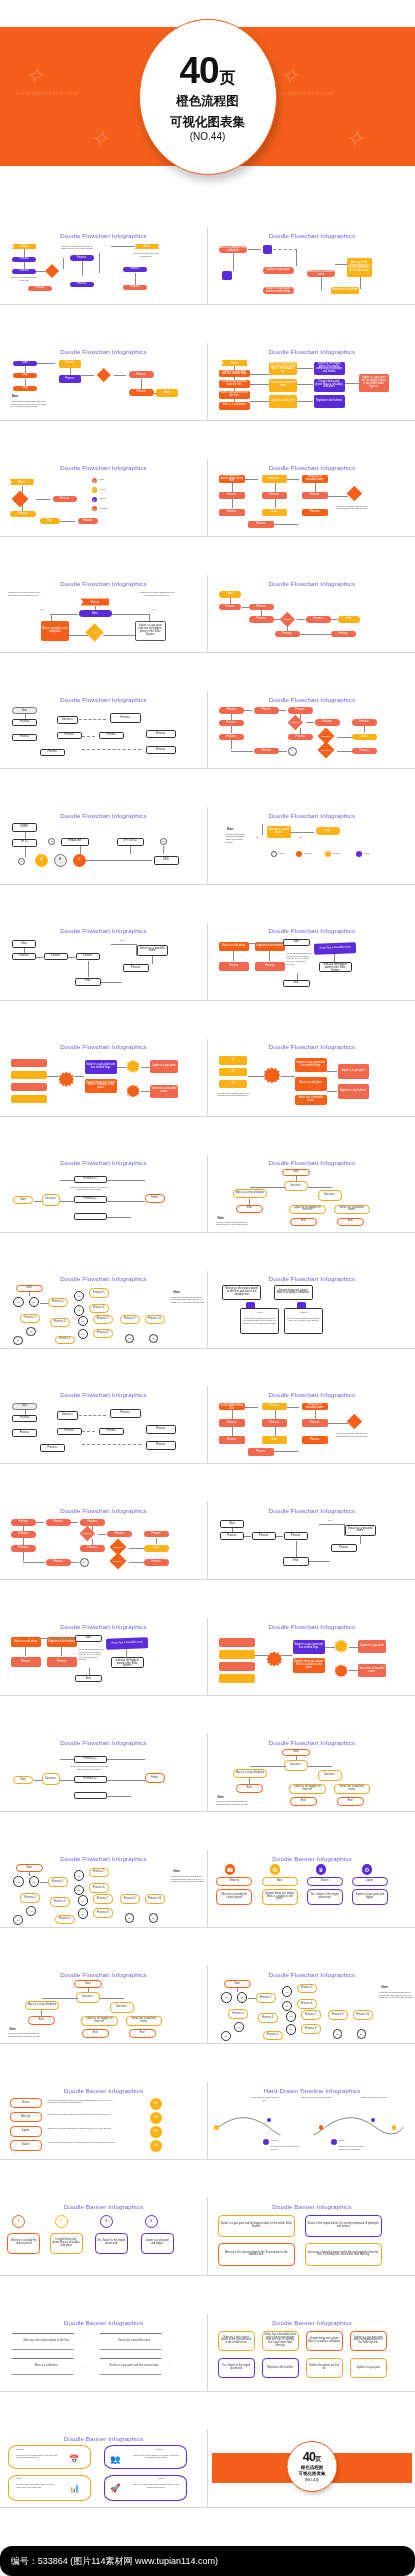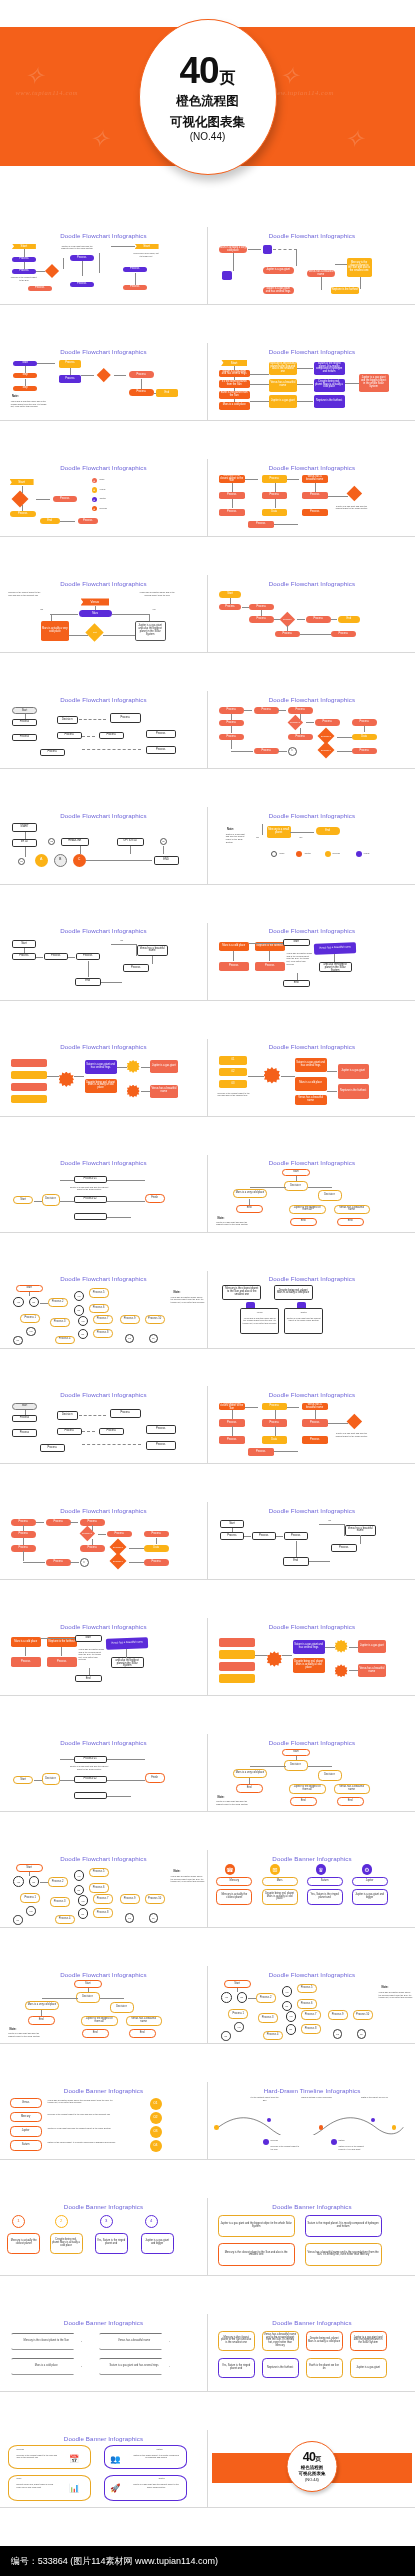--- a/index.html
+++ b/index.html
@@ -118,21 +118,21 @@
   }
   .c40row{ display:flex; align-items:baseline; }
   .c40{ font-size:12.5px; font-weight:bold; color:#111; line-height:1; letter-spacing:-0.6px; }
   .cye{ font-size:6px; font-weight:bold; color:#111; }
   .csub{ font-size:4.5px; font-weight:bold; color:#111; line-height:1.2; text-align:center; margin-top:1.2px; }
   .cno{ font-size:3.9px; color:#111; text-align:center; }
 
   
   .footer{
     position:absolute; left:0; top:2546px; width:415px; height:30px; background:#000;
-    display:flex; align-items:center; padding-left:10.7px;
+    display:flex; align-items:center; padding-left:10.7px;border-radius:12px;
   }
   .footer-text{ color:#fff; font-size:9px; font-family:"Liberation Sans", sans-serif; }
 </style>
 </head>
 <body>
 
 <div class="hero">
   <div class="hero-band"></div>
 
   <div class="hero-wm">

